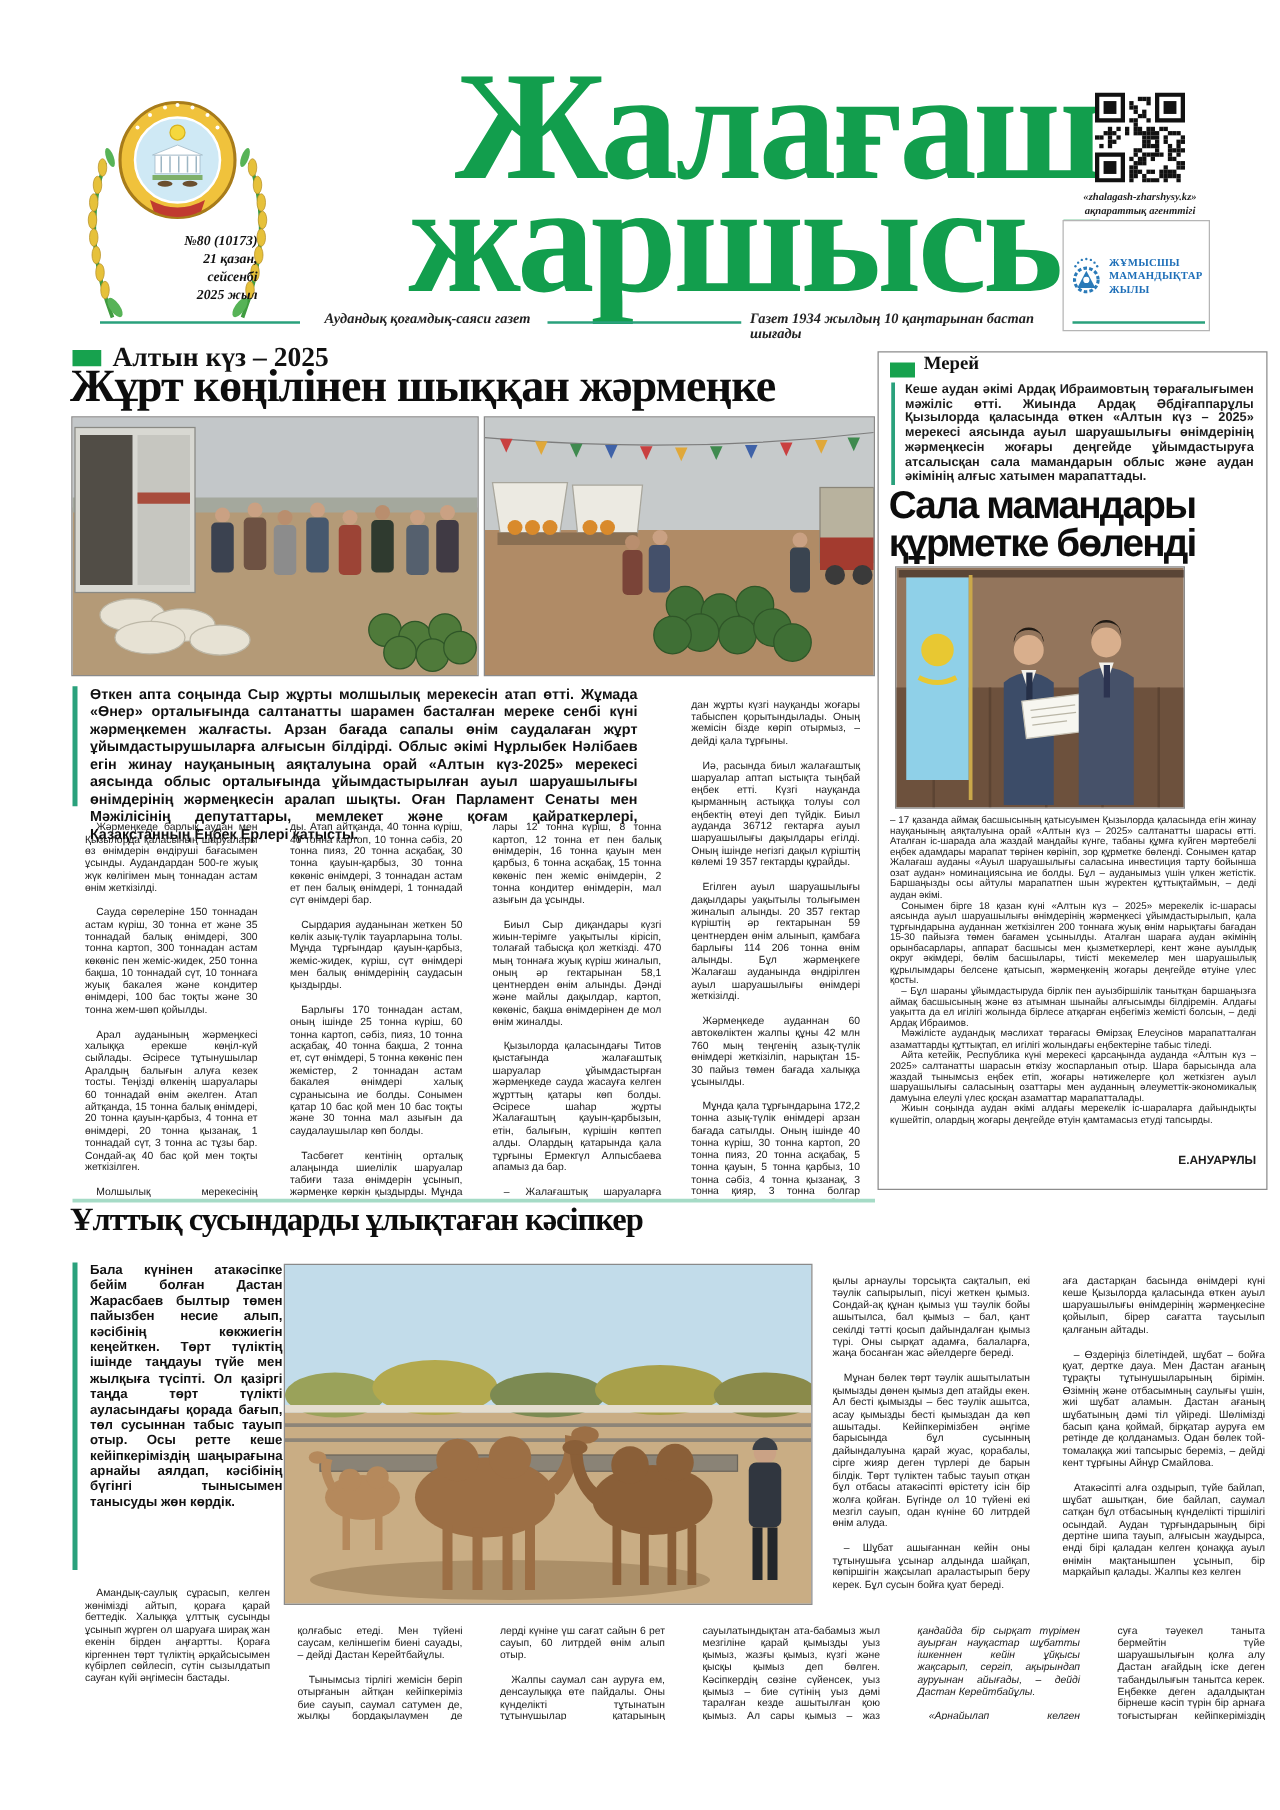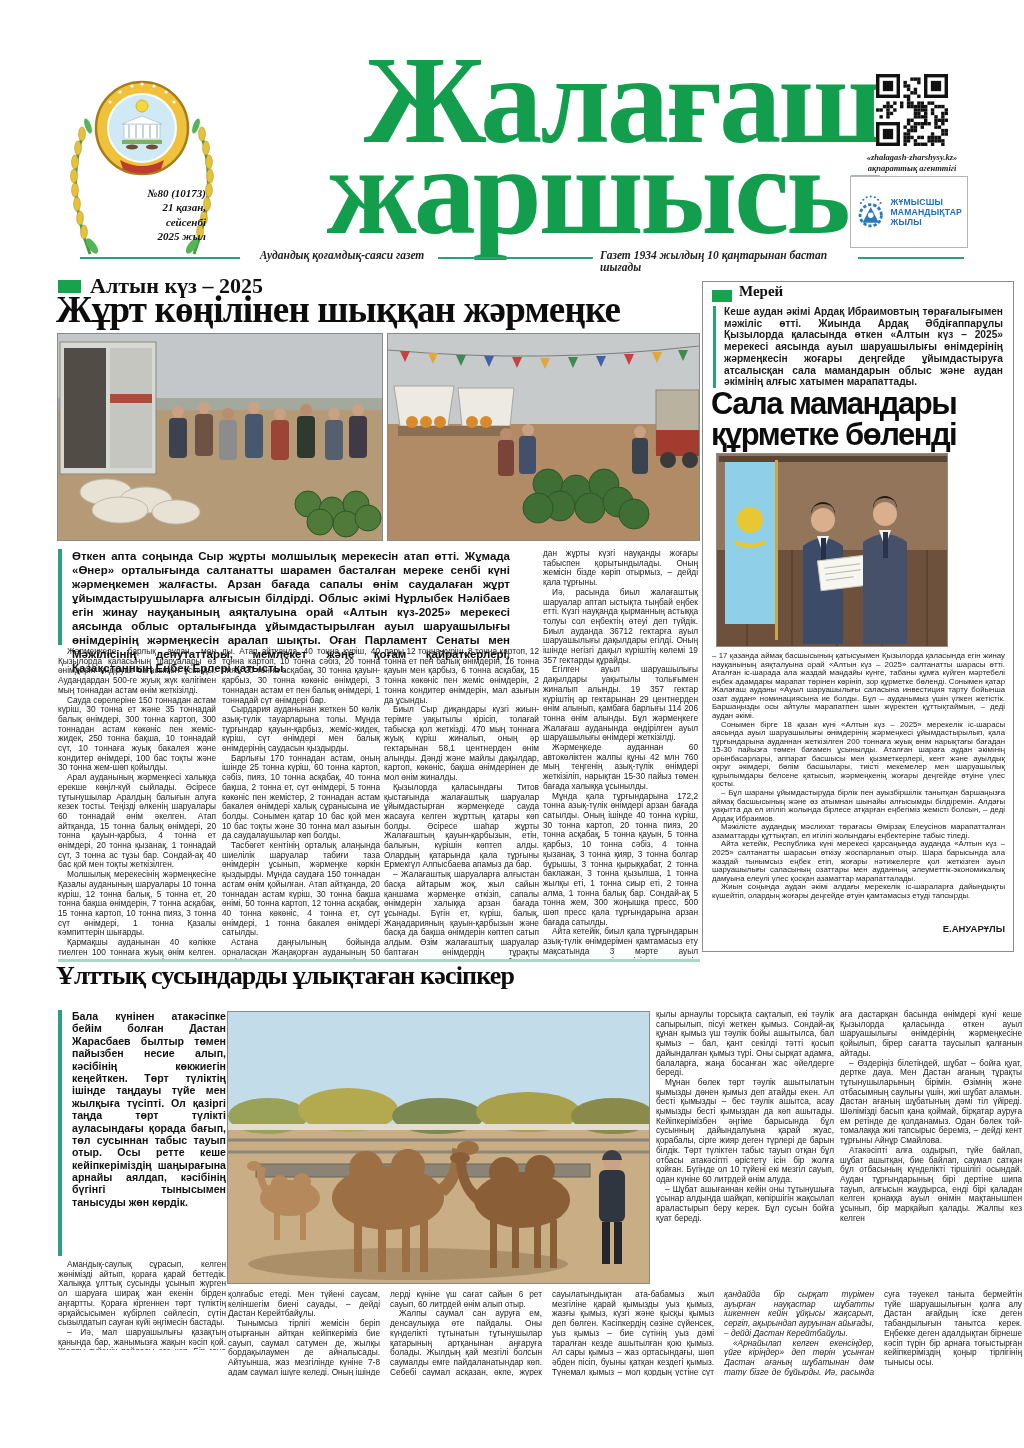--- a/index.html
+++ b/index.html
@@ -9,40 +9,40 @@
 
   
   .masthead{left:220px;top:56px;width:660px;color:#129e4d;
             font-family:"Liberation Serif",serif;font-weight:bold;
             font-size:124px;line-height:.73;letter-spacing:-3px;text-align:right;}
   .issue-box{left:106px;top:186px;width:100px;font-family:"Liberation Serif",serif;
              font-weight:bold;font-style:italic;font-size:11px;line-height:1.3;color:#111;z-index:3;text-align:right;}
   .qr-cap{left:834px;top:152px;width:156px;text-align:center;
           font-family:"Liberation Serif",serif;font-style:italic;font-weight:bold;
           font-size:8.5px;line-height:1.3;color:#222;}
-  .badge{left:850px;top:176px;width:118px;height:72px;border:1px solid #b5b5b5;
-         display:flex;align-items:center;gap:5px;padding:3px 5px;box-sizing:border-box;background:#fff;}
+  .badge{left:850px;top:176px;width:118px;height:89px;border:1px solid #b5b5b5;
+         display:flex;align-items:center;gap:5px;padding:3px 5px;box-sizing:border-box;background:#fff;font-family:Liberation Serif, serif;}
   .badge-txt{color:#1e6fb8;font-weight:bold;font-size:8.6px;line-height:1.18;letter-spacing:.2px;}
   .tagline{font-family:"Liberation Serif",serif;font-style:italic;font-weight:bold;
            font-size:11.5px;color:#222;top:249px;}
   .tag-rule{top:257px;height:2px;background:#2aa17c;}
 
   
   .kick-sq{width:23px;height:13px;background:#17a24e;}
   .kick-label{font-family:"Liberation Serif",serif;font-weight:bold;font-size:22px;color:#111;}
   .headline1{left:56px;top:288px;width:700px;font-family:"Liberation Serif",serif;
              font-weight:bold;font-size:37px;letter-spacing:-.8px;color:#0d0d0d;}
   .headline2{left:56px;top:961px;width:920px;font-family:"Liberation Serif",serif;
              font-weight:bold;font-size:26px;letter-spacing:-.8px;color:#0d0d0d;}
 
   
   .lead{border-left:4px solid #2aa17c;padding-left:10px;font-weight:bold;
         font-size:11.5px;line-height:1.22;text-align:justify;color:#111;box-sizing:border-box;}
   .col{font-size:8.3px;line-height:1.17;text-align:justify;overflow:hidden;color:#1b1b1b;}
-  .col p{margin:0;text-indent:9px;}
+  .col p{margin:10px;text-indent:9px;}
   .cont p:first-child{text-indent:0;}
   .author{text-align:right;font-weight:bold;font-size:9.5px;margin-top:7px;text-indent:0;}
   .mint{background:#a5dbc6;height:3px;}
 
   
   .merey{left:702px;top:281px;width:312px;height:671px;border:1.5px solid #8c8c8c;box-sizing:border-box;}
   .merey-lead{left:10px;top:24px;width:290px;border-left:3.5px solid #2aa17c;padding-left:8px;
               font-weight:bold;font-size:10.2px;line-height:1.15;text-align:justify;box-sizing:border-box;}
   .merey-head{left:8px;top:106px;width:296px;font-weight:bold;font-size:31px;
               letter-spacing:-1.5px;line-height:1.0;color:#0d0d0d;}
@@ -414,21 +414,21 @@
   <div class="abs col cont" style="left:384px;top:647px;width:155px;height:312px;">
       <p>лары 12 тонна күріш, 8 тонна картоп, 12 тонна ет пен балық өнімдерін, 16 тонна қауын мен қарбыз, 6 тонна асқабақ, 15 тонна көкөніс пен жеміс өнімдерін, 2 тонна кондитер өнімдерін, мал азығын да ұсынды.</p>
       <p>Биыл Сыр диқандары күзгі жиын-терімге уақытылы кірісіп, толағай табысқа қол жеткізді. 470 мың тоннаға жуық күріш жиналып, оның әр гектарынан 58,1 центнерден өнім алынды. Дәнді және майлы дақылдар, картоп, көкөніс, бақша өнімдерінен де мол өнім жиналды.</p>
       <p>Қызылорда қаласындағы Титов қыстағында жалағаштық шаруалар ұйымдастырған жәрмеңкеде сауда жасауға келген жұрттың қатары көп болды. Әсіресе шаһар жұрты Жалағаштың қауын-қарбызын, етін, балығын, күрішін көптеп алды. Олардың қатарында қала тұрғыны Ермекгүл Алпысбаева апамыз да бар.</p>
       <p>– Жалағаштық шаруаларға алғыстан басқа айтарым жоқ, жыл сайын қаншама жәрмеңке өткізіп, сапалы өнімдерін халыққа арзан бағада ұсынады. Бүгін ет, күріш, балық, Жаңадарияның қауын-қарбызын және басқа да бақша өнімдерін көптеп сатып алдым. Өзім жалағаштық шаруалар баптаған өнімдердің тұрақты тұтынушысымын десем де болады. Бағасы да қалтаға айтарлықтай салмақ салмайды, сапасына ризамыз. Бүгінгі мерекемен Жалағаш жұртын құттықтаймын. Алла кәсіптеріне береке беріп, жыл сайын қамбалары астыққа тола берсін. Қазақта «елде болса, еріңге тиеді» деген керемет сөз бар. Міне, ау-</p>
     </div>
   <div class="abs col cont" style="left:543px;top:549px;width:155px;height:410px;">
     <div>
         <p>дан жұрты күзгі науқанды жоғары табыспен қорытындылады. Оның жемісін бізде көріп отырмыз, – дейді қала тұрғыны.</p>
         <p>Иә, расында биыл жалағаштық шаруалар аптап ыстықта тыңбай еңбек етті. Күзгі науқанда қырманның астыққа толуы сол еңбектің өтеуі деп түйдік. Биыл ауданда 36712 гектарға ауыл шаруашылығы дақылдары егілді. Оның ішінде негізгі дақыл күріштің көлемі 19 357 гектарды құрайды.</p>
-        <p>Егілген ауыл шаруашылығы дақылдары уақытылы толығымен жиналып алынды. 19 357 гектар күріштің әр гектарынан 29 центнерден өнім алынып, қамбаға барлығы 114 206 тонна өнім алынды. Бұл жәрмеңкеге Жалағаш ауданында өндірілген ауыл шаруашылығы өнімдері жеткізілді.</p>
+        <p>Егілген ауыл шаруашылығы дақылдары уақытылы толығымен жиналып алынды. 20 357 гектар күріштің әр гектарынан 59 центнерден өнім алынып, қамбаға барлығы 114 206 тонна өнім алынды. Бұл жәрмеңкеге Жалағаш ауданында өндірілген ауыл шаруашылығы өнімдері жеткізілді.</p>
         <p>Жәрмеңкеде ауданнан 60 автокөліктен жалпы құны 42 млн 760 мың теңгенің азық-түлік өнімдері жеткізіліп, нарықтан 15-30 пайыз төмен бағада халыққа ұсынылды.</p>
         <p>Мұнда қала тұрғындарына 172,2 тонна азық-түлік өнімдері арзан бағада сатылды. Оның ішінде 40 тонна күріш, 30 тонна картоп, 20 тонна пияз, 20 тонна асқабақ, 5 тонна қауын, 5 тонна қарбыз, 10 тонна сәбіз, 4 тонна қызанақ, 3 тонна қияр, 3 тонна болгар бұрышы, 3 тонна қырыққабат, 2 тонна баклажан, 3 тонна қызылша, 1 тонна жылқы еті, 1 тонна сиыр еті, 2 тонна алма, 1 тонна балық бар. Сондай-ақ 5 тонна жем, 300 жоңышқа пресс, 500 шөп пресс қала тұрғындарына арзан бағада сатылды.</p>
         <p>Айта кетейік, биыл қала тұрғындарын азық-түлік өнімдерімен қамтамасыз ету мақсатында 3 мәрте ауыл шаруашылығы өнімдерінің жәрмеңкесін ұйымдастыру жоспарланған. Алдағы уақытта да қала тұрғындарына қажеттілік тудыратын азық-түлік өнімдері жәрмеңкеде халыққа қолайлы бағада ұсынылады.</p>
       </div>
 
   </div>
 
   <div class="abs mint" style="left:58px;top:959px;width:642px;"></div>
 
   <div class="abs merey">

